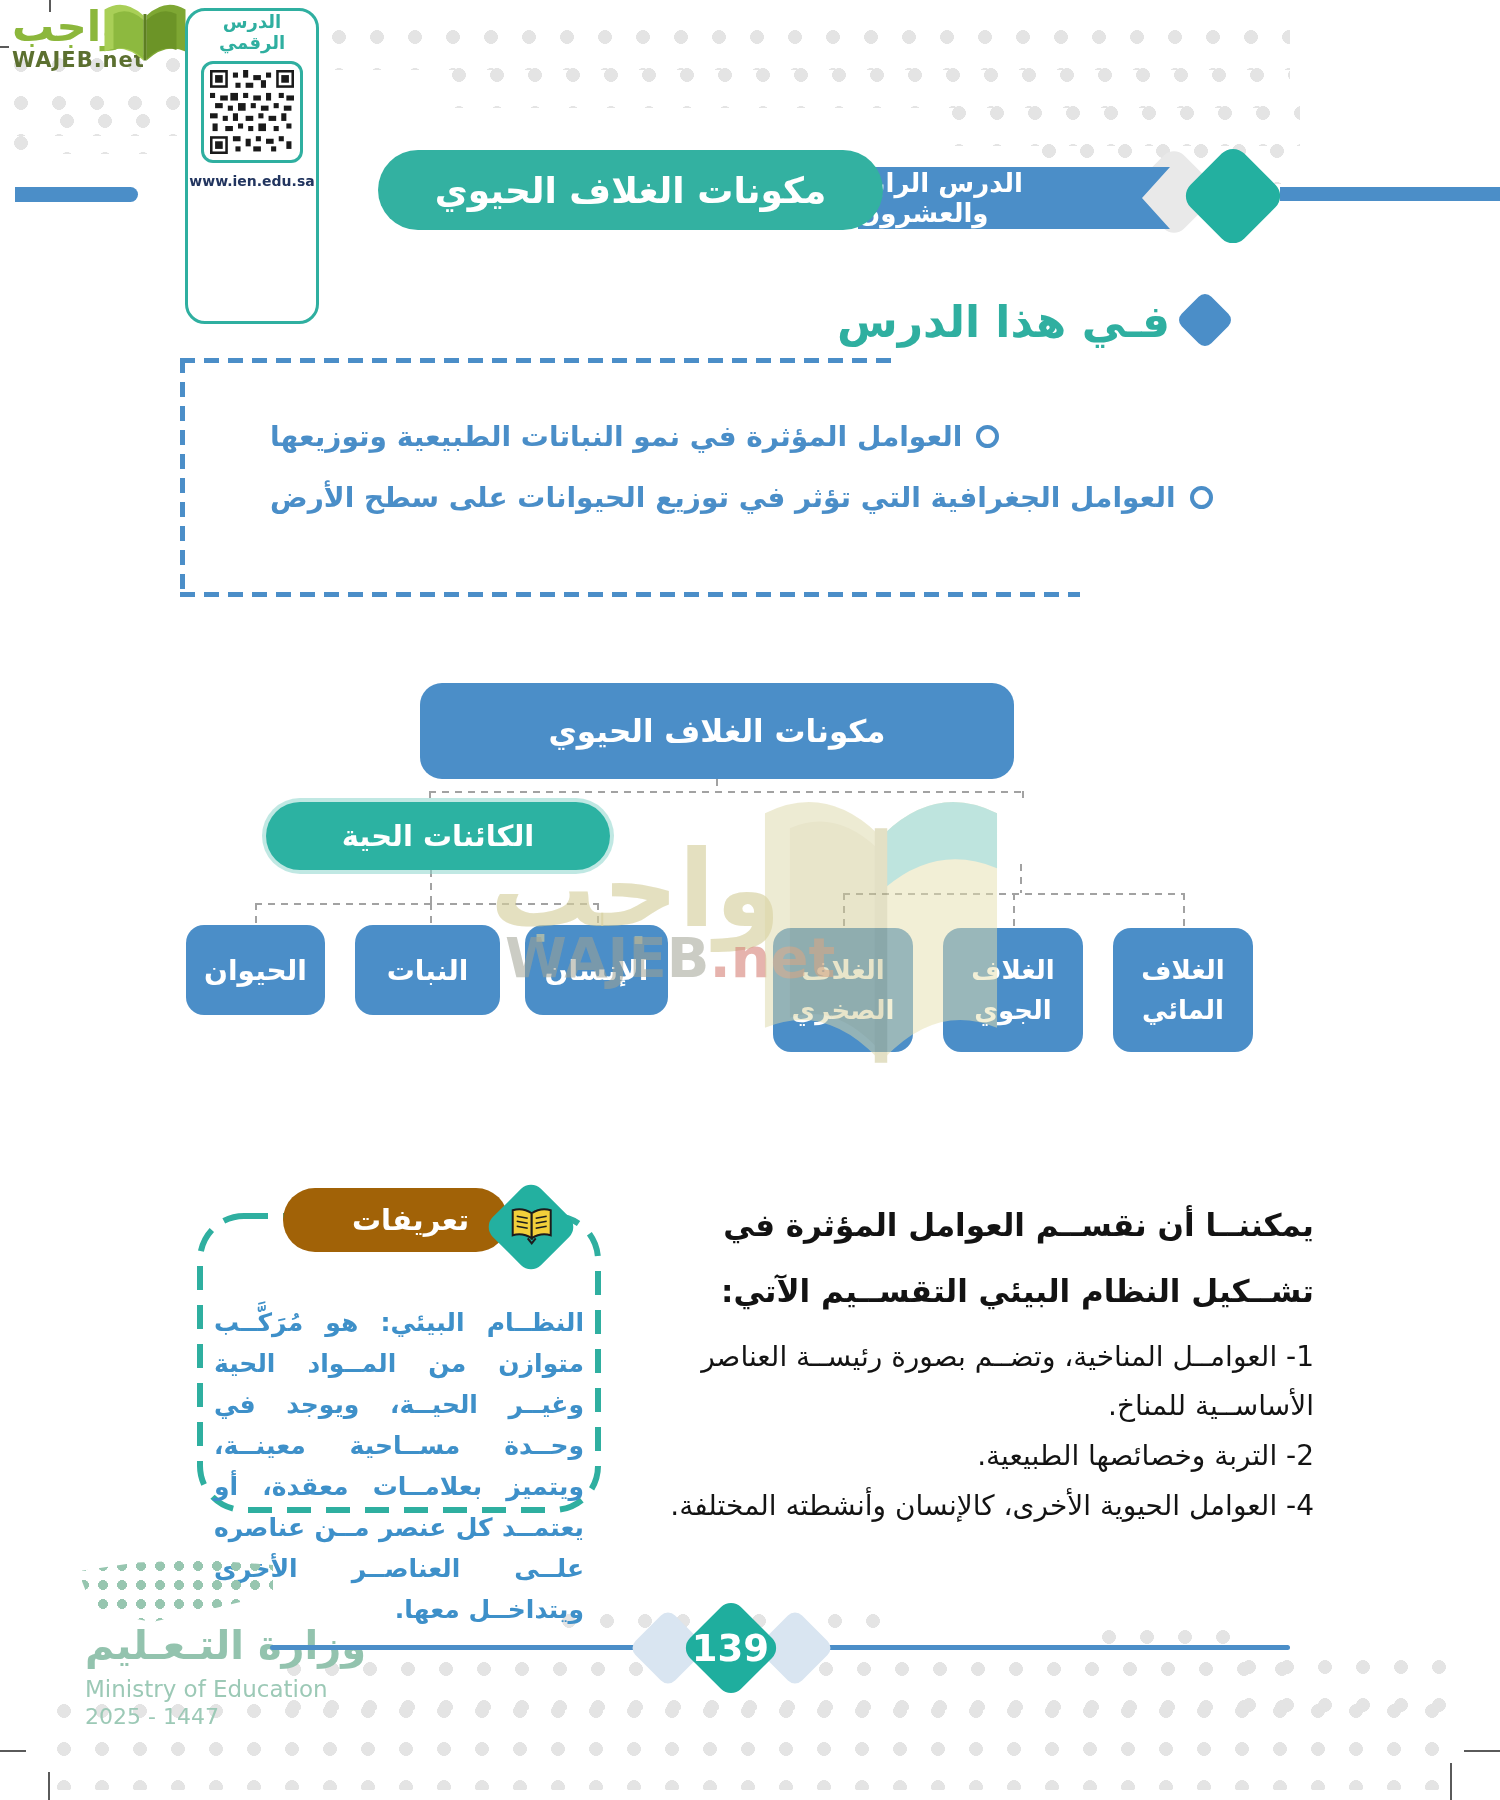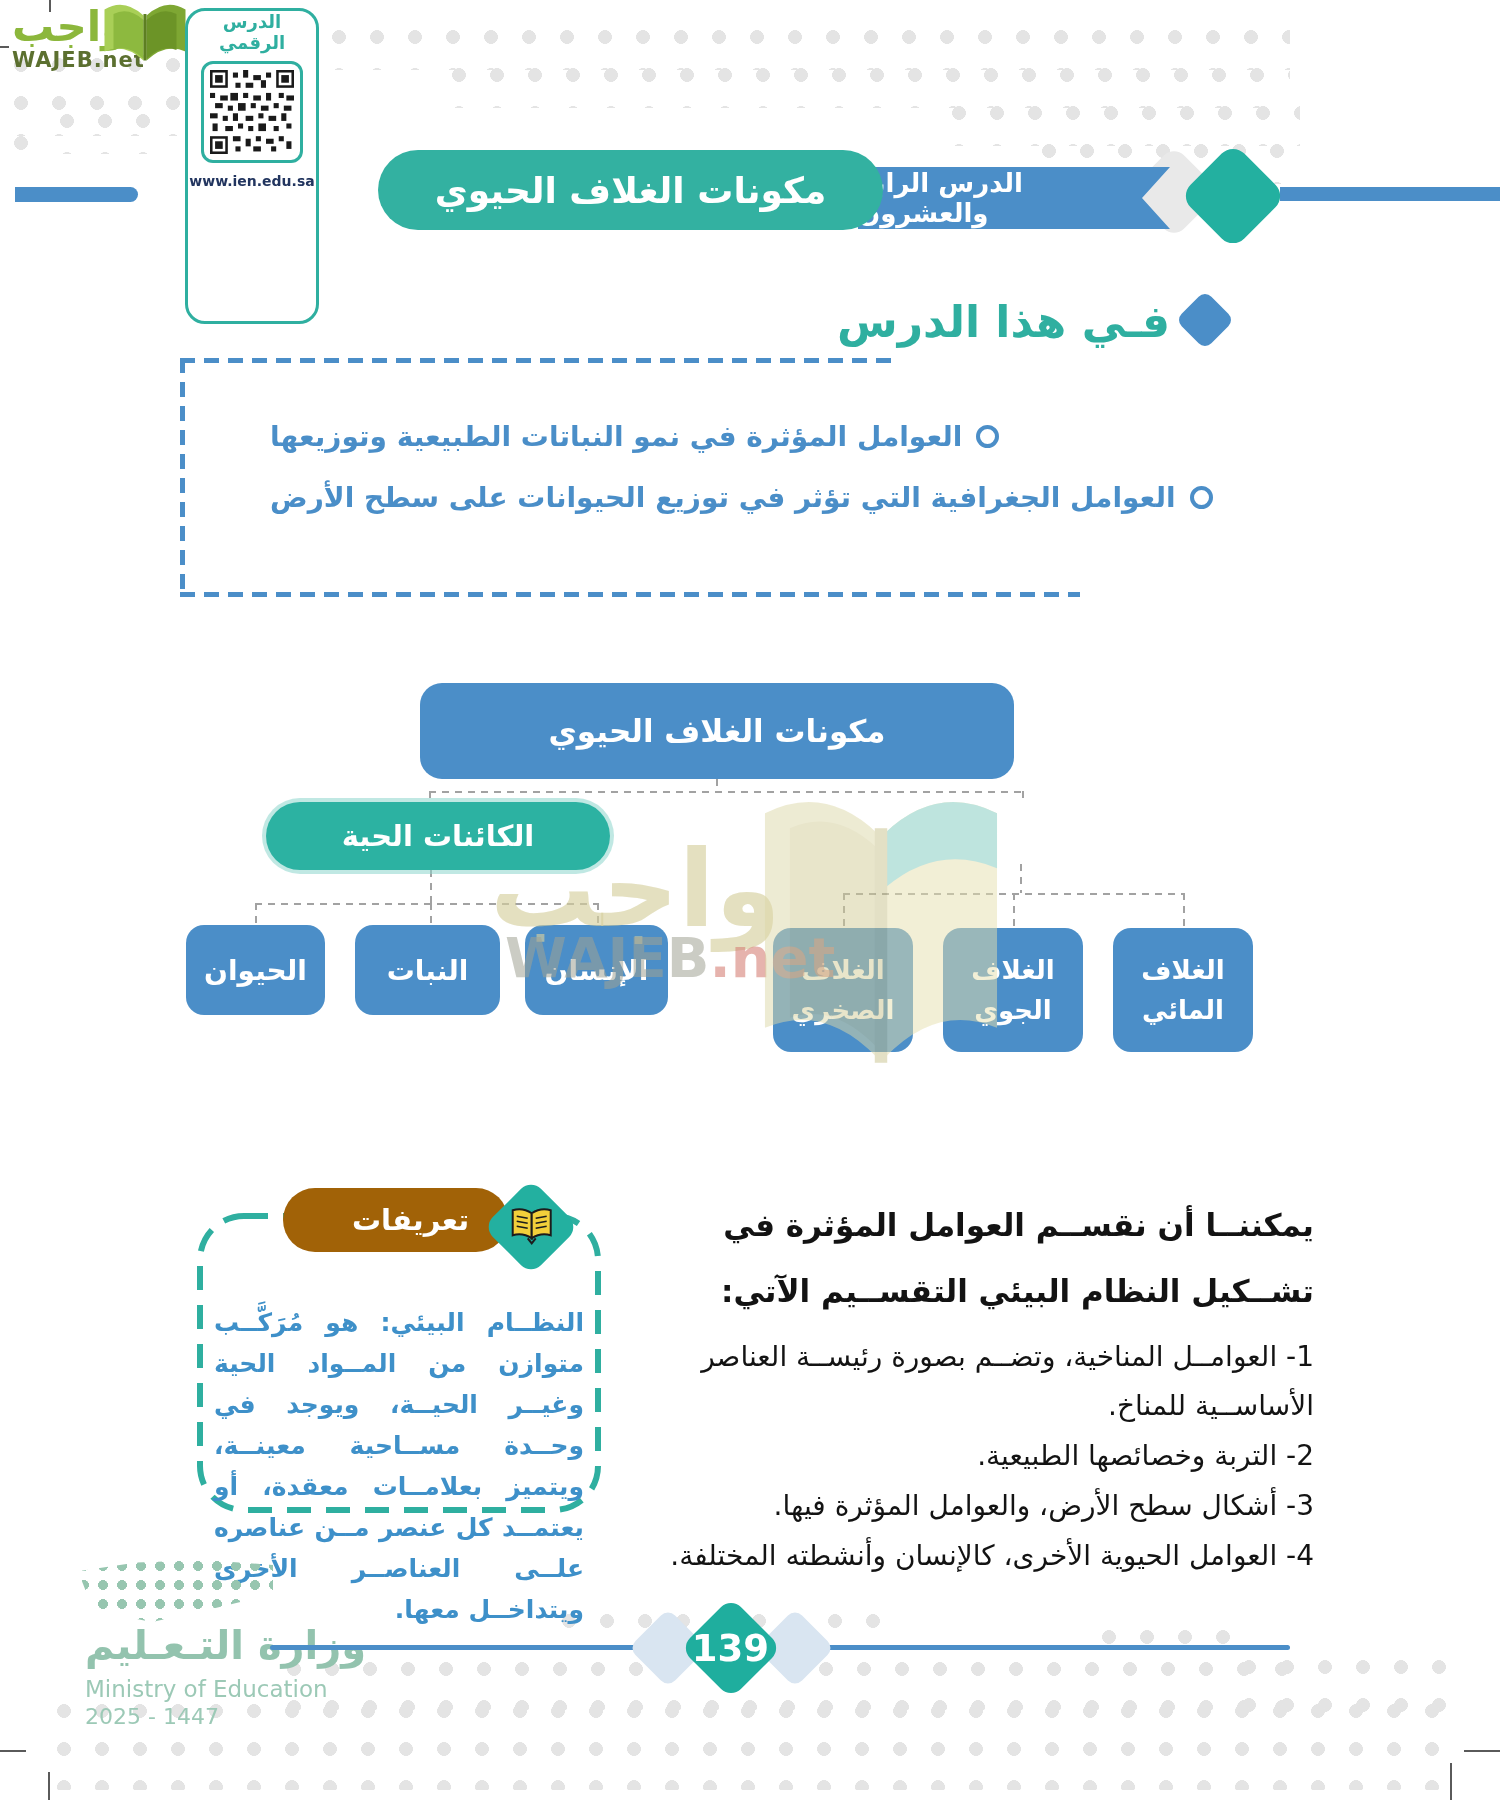--- a/index.html
+++ b/index.html
@@ -231,21 +231,20 @@
     </svg>
   </div>
   <div class="abs def-text" style="left:214px;top:1302px;width:370px;">
     <span style="font-weight:bold;">النظــام البيئي: </span><span>هو مُرَكَّــب متوازن من المــواد الحية وغيــر الحيــة، ويوجد في وحــدة مســاحية معينــة، ويتميز بعلامــات معقدة، أو يعتمــد كل عنصر مــن عناصره علــى العناصــر الأخرى ويتداخــل معها.</span>
   </div>
 
   <div class="abs body-intro" style="left:622px;top:1192px;width:692px;">يمكننــا أن نقســم العوامل المؤثرة في تشــكيل النظام البيئي التقســيم الآتي:</div>
   <div class="abs" style="left:622px;top:1332px;width:692px;">
     <p class="body-item">1- العوامــل المناخية، وتضــم بصورة رئيســة العناصر الأساســية للمناخ.</p>
     <p class="body-item">2- التربة وخصائصها الطبيعية.</p>
-    <p class="body-item">3- أشكال سطح الأرض، والعوامل المؤثرة فيها.</p>
     <p class="body-item">4- العوامل الحيوية الأخرى، كالإنسان وأنشطته المختلفة.</p>
   </div>
 
   <div class="dots-green" style="left:78px;top:1560px;width:195px;height:62px;clip-path:polygon(0 18%,30% 4%,65% 0,100% 8%,100% 55%,70% 78%,38% 100%,8% 82%);"></div>
   <div class="abs" style="left:85px;top:1622px;font-size:40px;font-weight:bold;color:#93c3ae;direction:rtl;white-space:nowrap;">وزارة التـعـليم</div>
   <div class="abs" style="left:85px;top:1676px;font-size:23px;color:#9cc9b6;white-space:nowrap;">Ministry of Education</div>
   <div class="abs" style="left:85px;top:1704px;font-size:22px;color:#9cc9b6;white-space:nowrap;">2025 - 1447</div>
 
   <div class="abs" style="left:270px;top:1645px;width:1020px;height:5px;background:#4b8ec8;border-radius:3px;"></div>
   <div class="diamond" style="left:640px;top:1620px;width:56px;height:56px;background:#d9e5f1;border-radius:10px;z-index:1;"></div>

